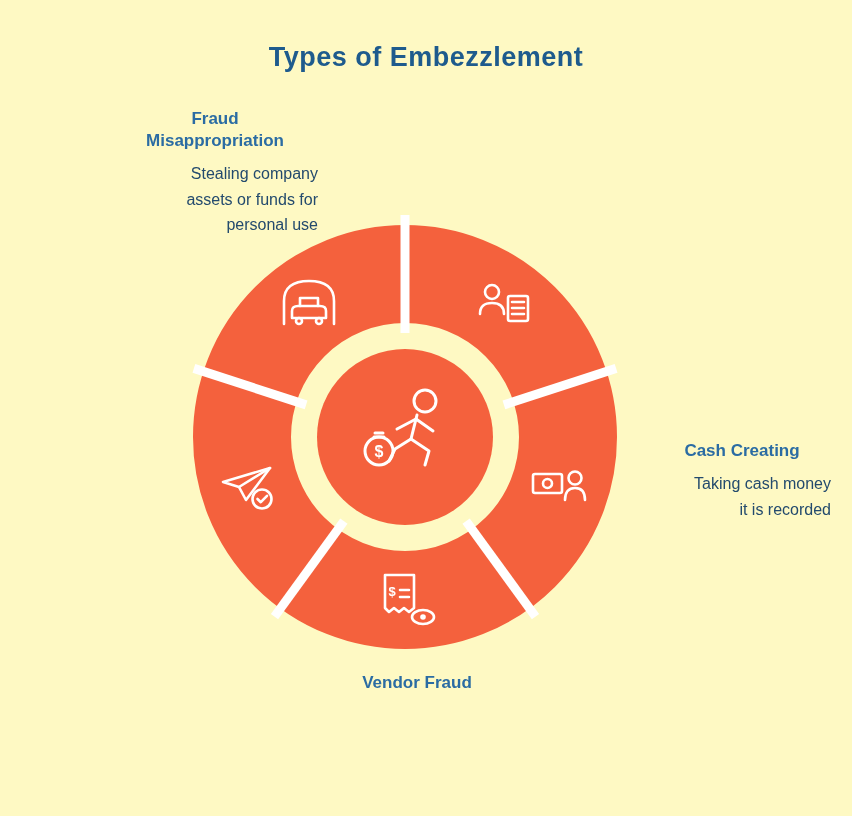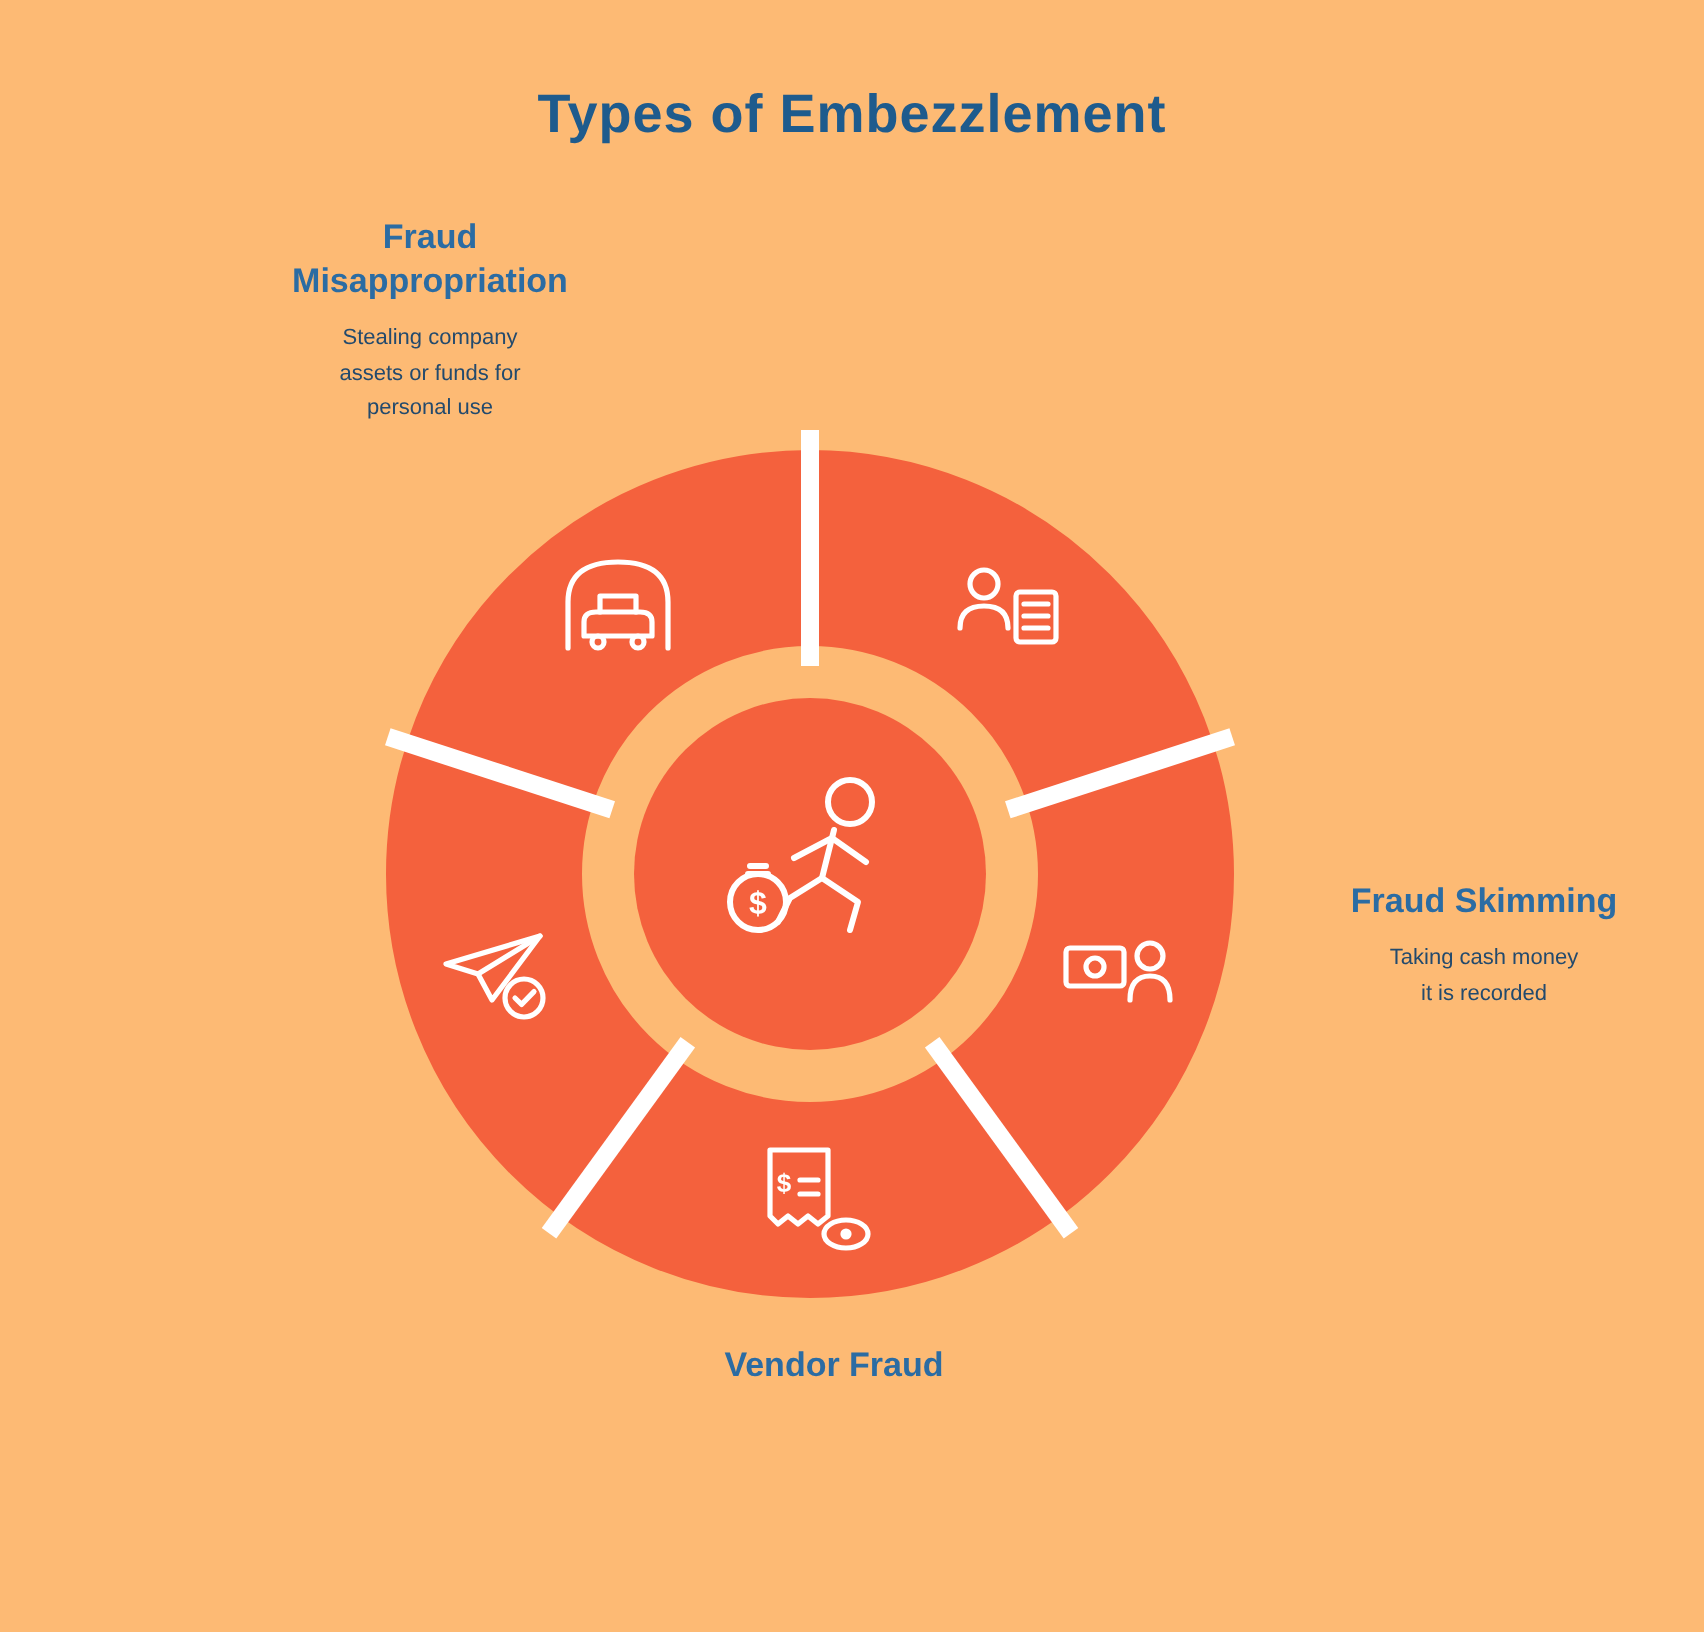--- a/index.html
+++ b/index.html
@@ -1,19 +1,19 @@
 <!DOCTYPE html>
 <html><head>
 <meta charset="utf-8">
 <style>
   html,body{margin:0;padding:0;background:#ffffff;}
   .canvas{
     position:relative;
     width:852px;height:816px;
-    background:#fdba74;
+    background:#fef9c3;
     font-family:"Liberation Sans", sans-serif;
     overflow:hidden;
     text-decoration:underline;
   }
   .page-title{
     position:absolute;top:42px;left:0;width:852px;
     text-align:center;
     font-size:27px;font-weight:bold;
     color:#1E5B8D;
     letter-spacing:0.5px;
@@ -22,24 +22,25 @@
   .seg-label{position:absolute;text-align:center;}
   .seg-label h3{
     margin:0 0 9px 0;
     font-size:17px;font-weight:bold;
     color:#2B6CA3;
     white-space:pre-line;
     line-height:1.3;
   }
   .seg-label p{
     margin:0;
-    font-size:11px;
+    font-size:16px;
     line-height:1.6;
     color:#234A6D;
     white-space:pre-line;
+    text-align:right;
   }
   .label-asset  {left:112px; top:108px; width:206px;}
   .label-payroll{left:533px; top:124px; width:194px;}
   .label-cash   {left:653px; top:440px; width:178px;}
   .label-vendor {left:313px; top:672px; width:208px;}
   .label-kiting {left:8px;   top:442px; width:178px;}
 </style>
 </head>
 <body>
 
@@ -114,21 +115,21 @@
   <div class="seg-label label-asset">
     <h3>Fraud
 Misappropriation</h3>
     <p>Stealing company
 assets or funds for
 personal use</p>
   </div>
 
 
   <div class="seg-label label-cash">
-    <h3>Fraud Skimming</h3>
+    <h3>Cash Creating</h3>
     <p>Taking cash money
 it is recorded</p>
   </div>
 
   <div class="seg-label label-vendor">
     <h3>Vendor Fraud</h3>
   </div>
 
   <div class="seg-label label-kiting">
   </div>

